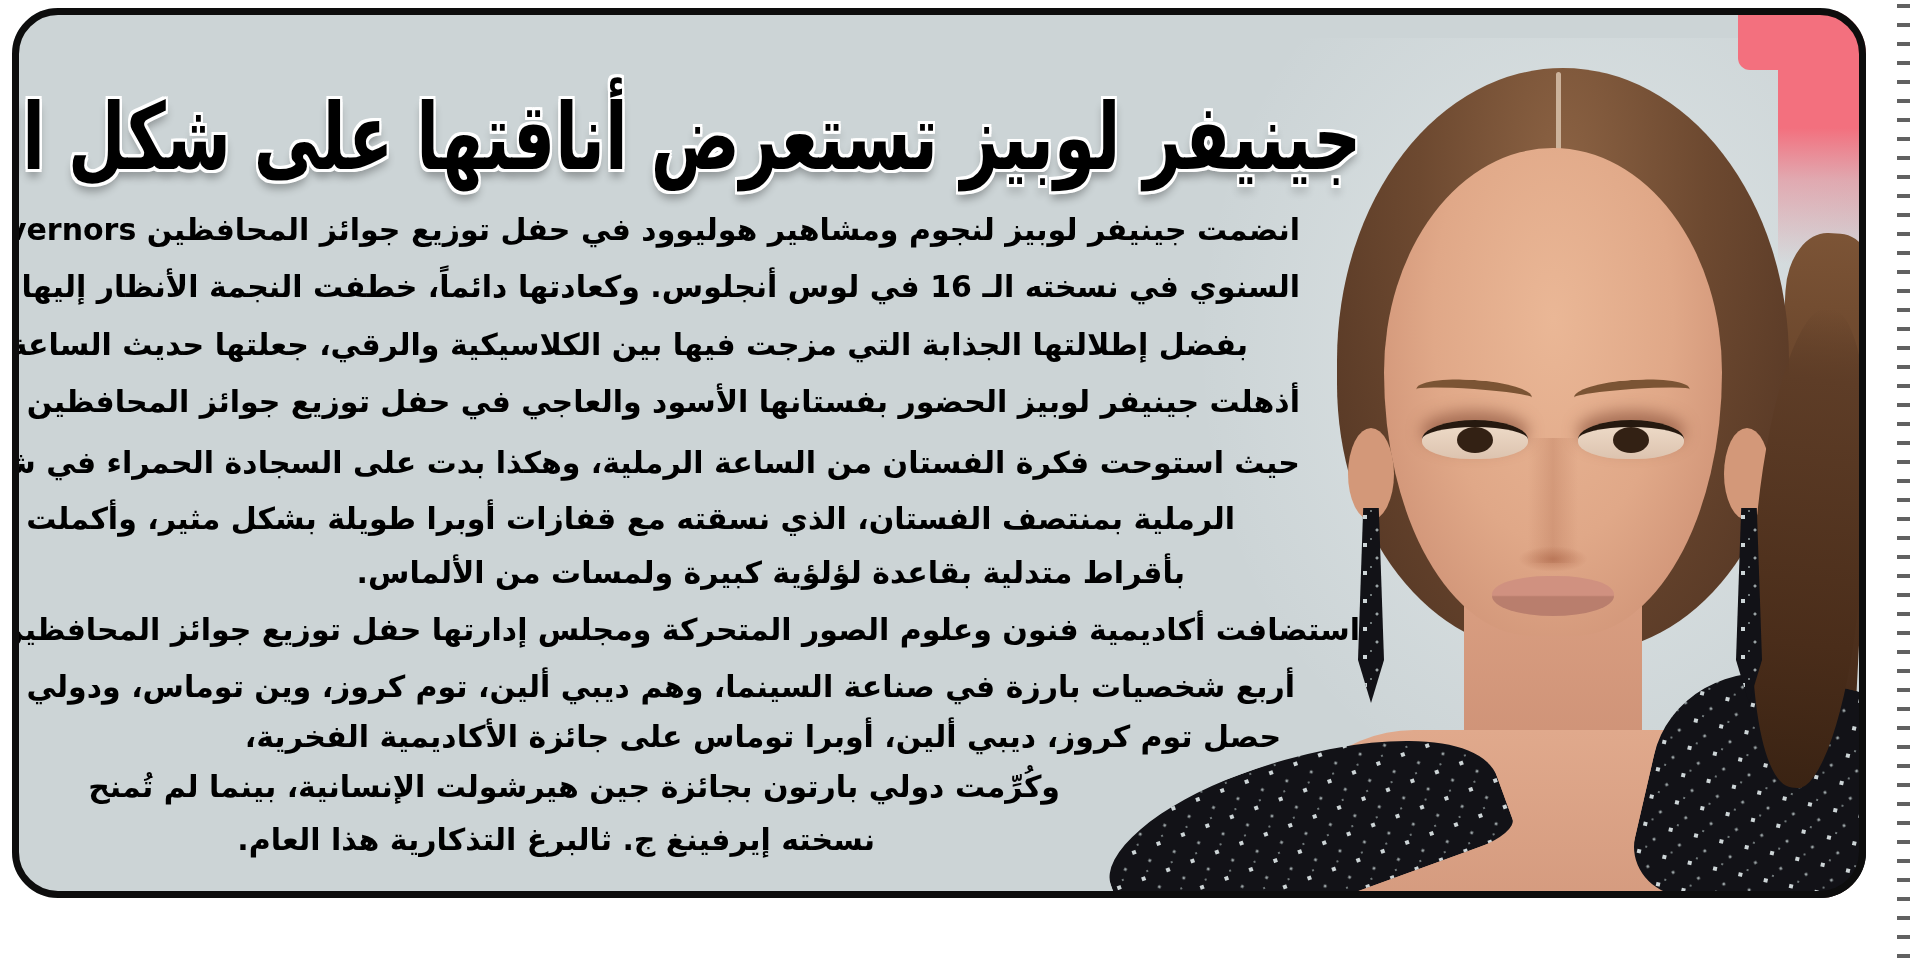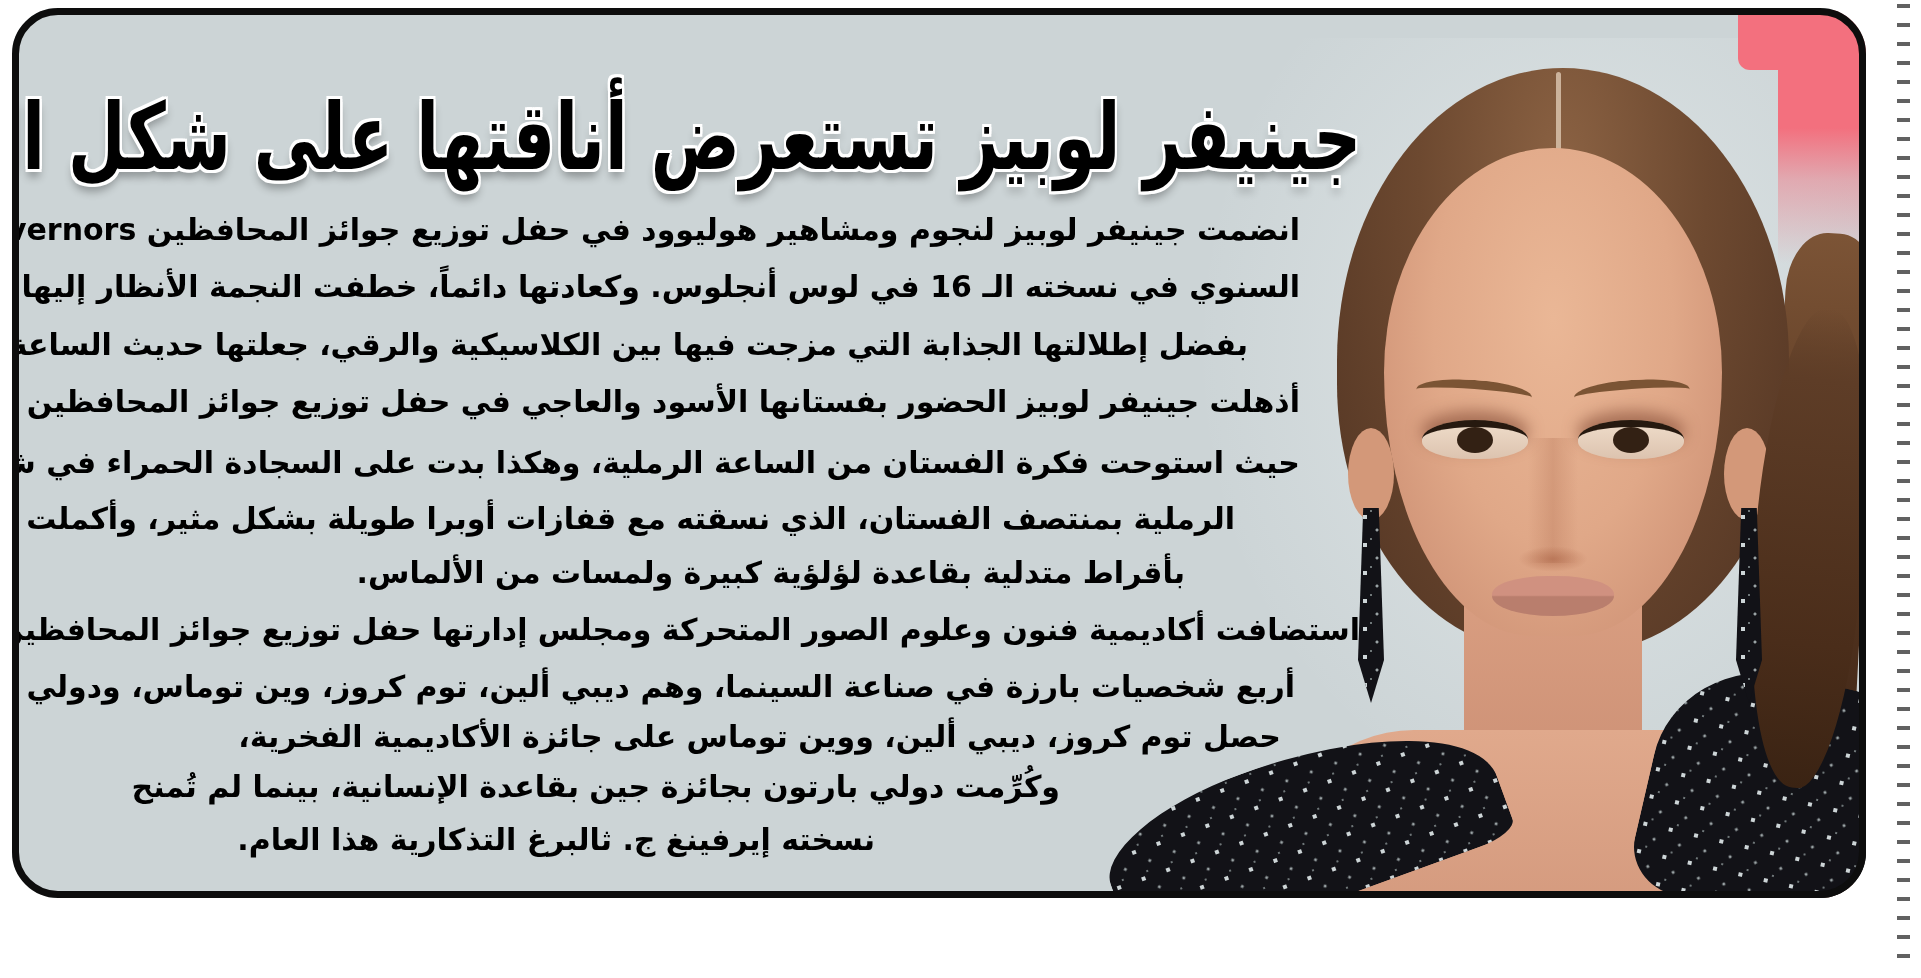--- a/index.html
+++ b/index.html
@@ -127,22 +127,22 @@
 
     <div class="ln l1">انضمت جينيفر لوبيز لنجوم ومشاهير هوليوود في حفل توزيع جوائز المحافظين Governors</div>
     <div class="ln l2">السنوي في نسخته الـ 16 في لوس أنجلوس. وكعادتها دائماً، خطفت النجمة الأنظار إليها Awards</div>
     <div class="ln l3">بفضل إطلالتها الجذابة التي مزجت فيها بين الكلاسيكية والرقي، جعلتها حديث الساعة.</div>
     <div class="ln l4">أذهلت جينيفر لوبيز الحضور بفستانها الأسود والعاجي في حفل توزيع جوائز المحافظين الـ 16،</div>
     <div class="ln l5">حيث استوحت فكرة الفستان من الساعة الرملية، وهكذا بدت على السجادة الحمراء في شكل الساعة</div>
     <div class="ln l6">الرملية بمنتصف الفستان، الذي نسقته مع قفازات أوبرا طويلة بشكل مثير، وأكملت إطلالتها</div>
     <div class="ln l7">بأقراط متدلية بقاعدة لؤلؤية كبيرة ولمسات من الألماس.</div>
     <div class="ln l8">استضافت أكاديمية فنون وعلوم الصور المتحركة ومجلس إدارتها حفل توزيع جوائز المحافظين لتكريم</div>
     <div class="ln l9">أربع شخصيات بارزة في صناعة السينما، وهم ديبي ألين، توم كروز، وين توماس، ودولي بارتون.</div>
-    <div class="ln l10">حصل توم كروز، ديبي ألين، ووين توماس على جائزة الأكاديمية الفخرية،</div>
-    <div class="ln l11">وكُرِّمت دولي بارتون بجائزة جين بقاعدة الإنسانية، بينما لم تُمنح</div>
+    <div class="ln l10">حصل توم كروز، ديبي ألين، أوبرا توماس على جائزة الأكاديمية الفخرية،</div>
+    <div class="ln l11">وكُرِّمت دولي بارتون بجائزة جين هيرشولت الإنسانية، بينما لم تُمنح</div>
     <div class="ln l12">نسخته إيرفينغ ج. ثالبرغ التذكارية هذا العام.</div>
 
   </div>
 
   <div class="frame"></div>
 
   <div class="dashes"></div>
 
 </div>
 

